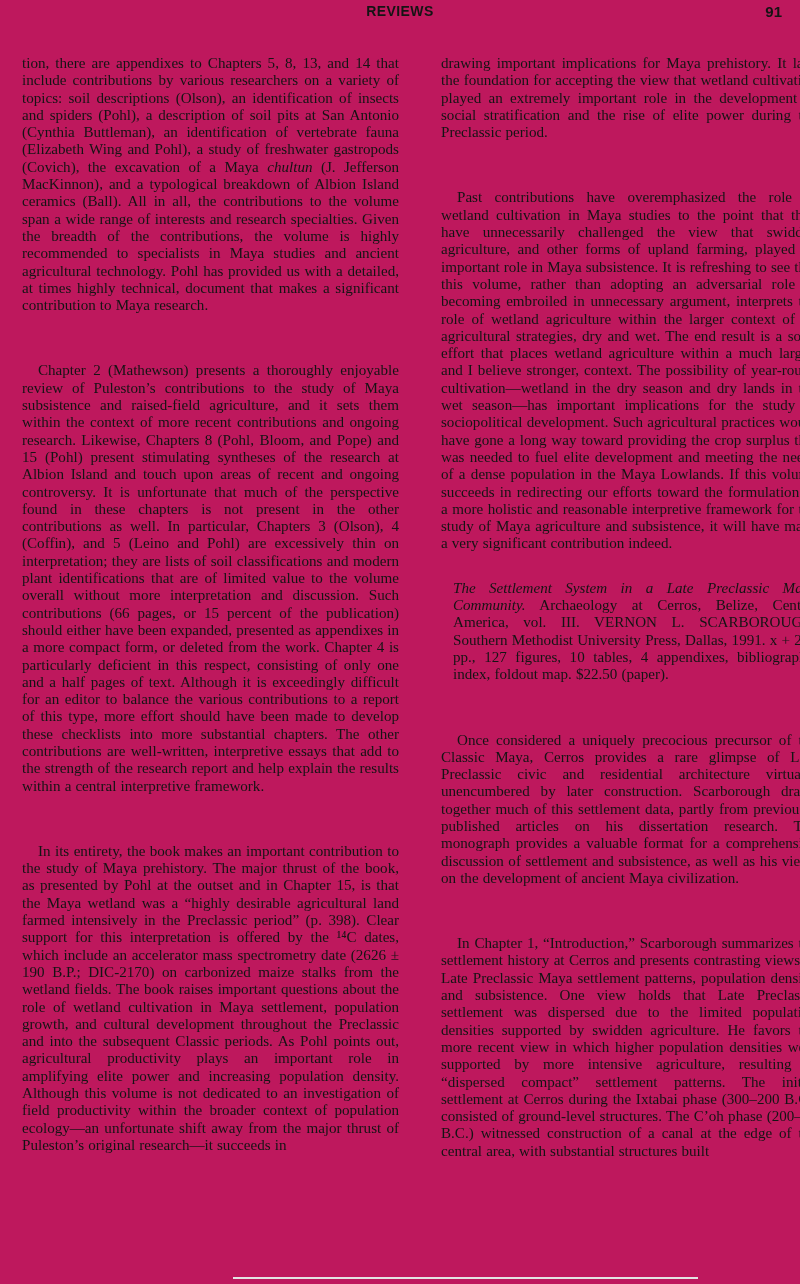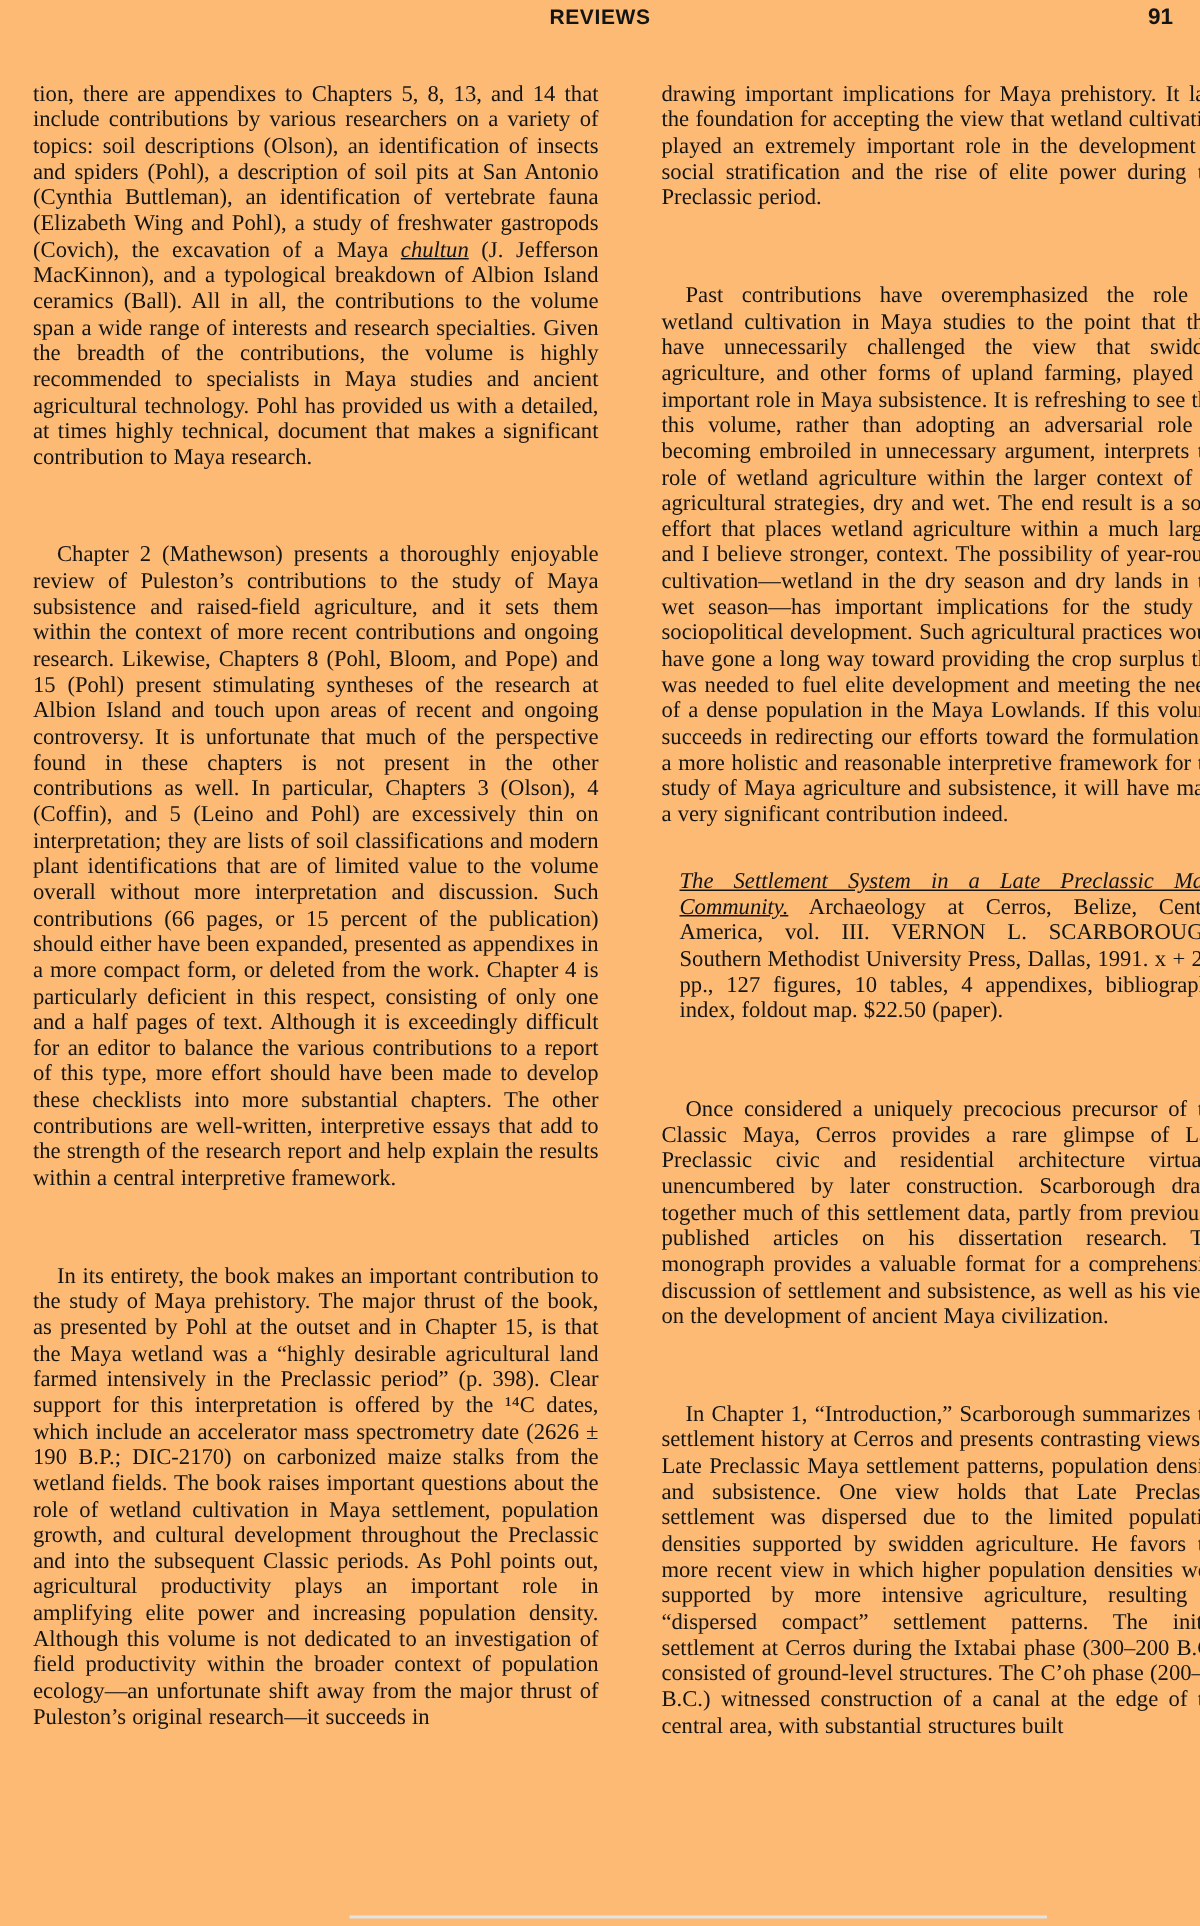--- a/index.html
+++ b/index.html
@@ -1,20 +1,20 @@
 <!DOCTYPE html>
 <html><head>
 <meta charset="utf-8">
 <style>
   html, body { margin: 0; padding: 0; background: #ffffff; }
   .page {
     position: relative;
     width: 800px;
     height: 1284px;
-    background: #fdba74;
+    background: #be185d;
     overflow: hidden;
     font-family: "Liberation Serif", serif;
     color: #141414;
   }
   .running-head {
     position: absolute;
     top: 3px; left: 0; right: 0;
     text-align: center;
     font-family: "Liberation Sans", sans-serif;
     font-weight: bold;
@@ -35,21 +35,21 @@
   .col-left  { left: 22px;  width: 377px; }
   .col-right { left: 441px; width: 376px; }
   .para {
     margin: 0;
     text-align: justify;
     font-size: 15.1px;
     line-height: 17.3px;
     word-spacing: 0.3px;
   }
   .para.indent { text-indent: 16px; margin-top: 48px; }
-  .it { font-style: italic; text-decoration: underline; }
+  .it { font-style: italic; }
   .para.citation { margin-top: 27px; margin-left: 12px; }
   .para.reviewer { margin-top: 19px; margin-bottom: 22px; }
   .artifact {
     position: absolute;
     top: 1277px; left: 233px;
     width: 465px; height: 2px;
     background: #e3e3e3;
   }
 </style>
 </head>

